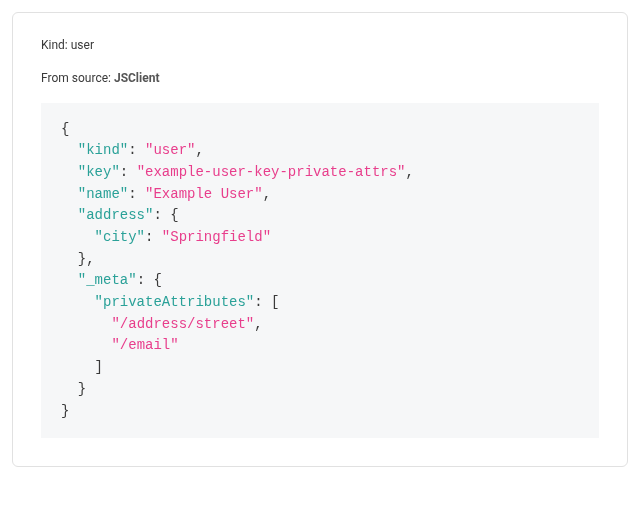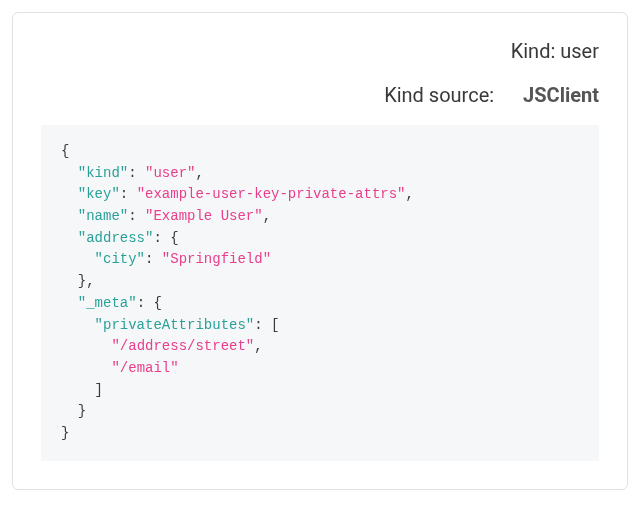--- a/index.html
+++ b/index.html
@@ -11,34 +11,32 @@
     width: 640px;
     box-sizing: border-box;
   }
   .card {
     border: 1px solid #e1e1e1;
     border-radius: 6px;
     padding: 24px 28px 28px 28px;
     box-sizing: border-box;
   }
   .meta-line {
-    font-size: 20px;
+    font-size: 12px;
     color: #3a3a3a;
     margin: 0 0 16px 0;
     line-height: 1.4;
-    text-align: right;
   }
   .meta-label {
     color: #3a3a3a;
   }
   .source-link {
     font-weight: 700;
     color: #555;
     text-decoration: none;
-    margin-left: 24px;
   }
   .code-block {
     background: #f6f7f8;
     padding: 16px 20px;
     font-family: "SFMono-Regular", Consolas, "Liberation Mono", Menlo, monospace;
     font-size: 14px;
     line-height: 1.55;
     white-space: pre;
     color: #3a3a3a;
     margin-top: 8px;
@@ -52,21 +50,21 @@
 <body>
 
 <div class="card">
 
   <p class="meta-line">
     <span class="meta-label">Kind:</span>
     <span>user</span>
   </p>
 
   <p class="meta-line">
-    <span class="meta-label">Kind source:</span>
+    <span class="meta-label">From source:</span>
     <a href="#" class="source-link">JSClient</a>
   </p>
 
 
   <div class="code-block" id="code-block"><span class="tok-punc">{</span>
   <span class="tok-key">"kind"</span><span class="tok-punc">:</span> <span class="tok-str">"user"</span><span class="tok-punc">,</span>
   <span class="tok-key">"key"</span><span class="tok-punc">:</span> <span class="tok-str">"example-user-key-private-attrs"</span><span class="tok-punc">,</span>
   <span class="tok-key">"name"</span><span class="tok-punc">:</span> <span class="tok-str">"Example User"</span><span class="tok-punc">,</span>
   <span class="tok-key">"address"</span><span class="tok-punc">:</span> <span class="tok-punc">{</span>
     <span class="tok-key">"city"</span><span class="tok-punc">:</span> <span class="tok-str">"Springfield"</span>

